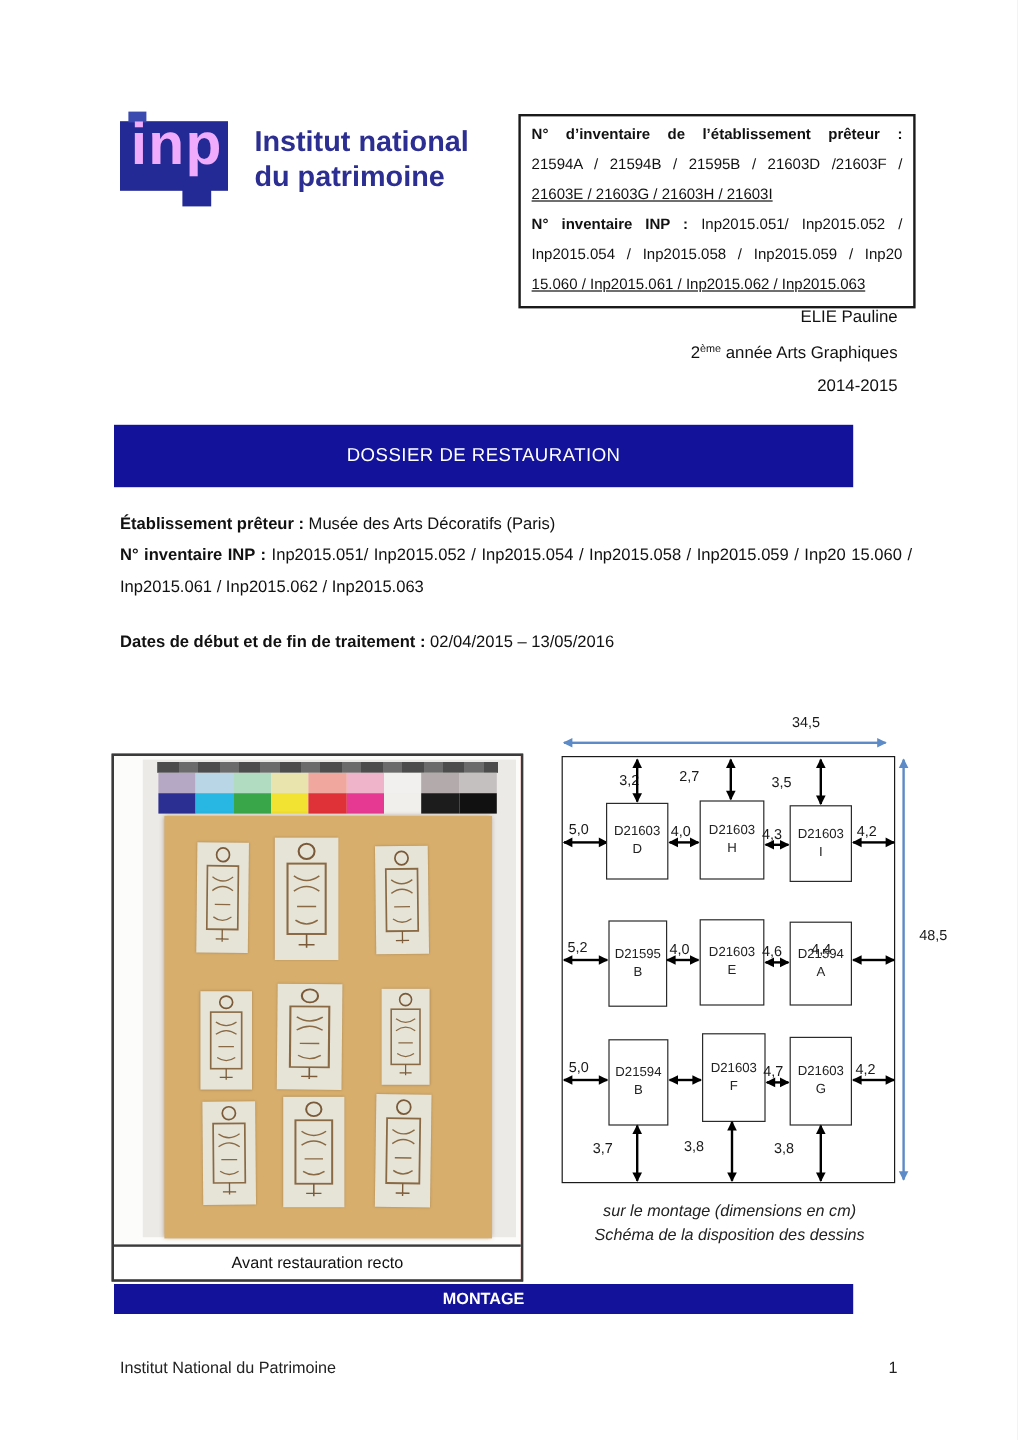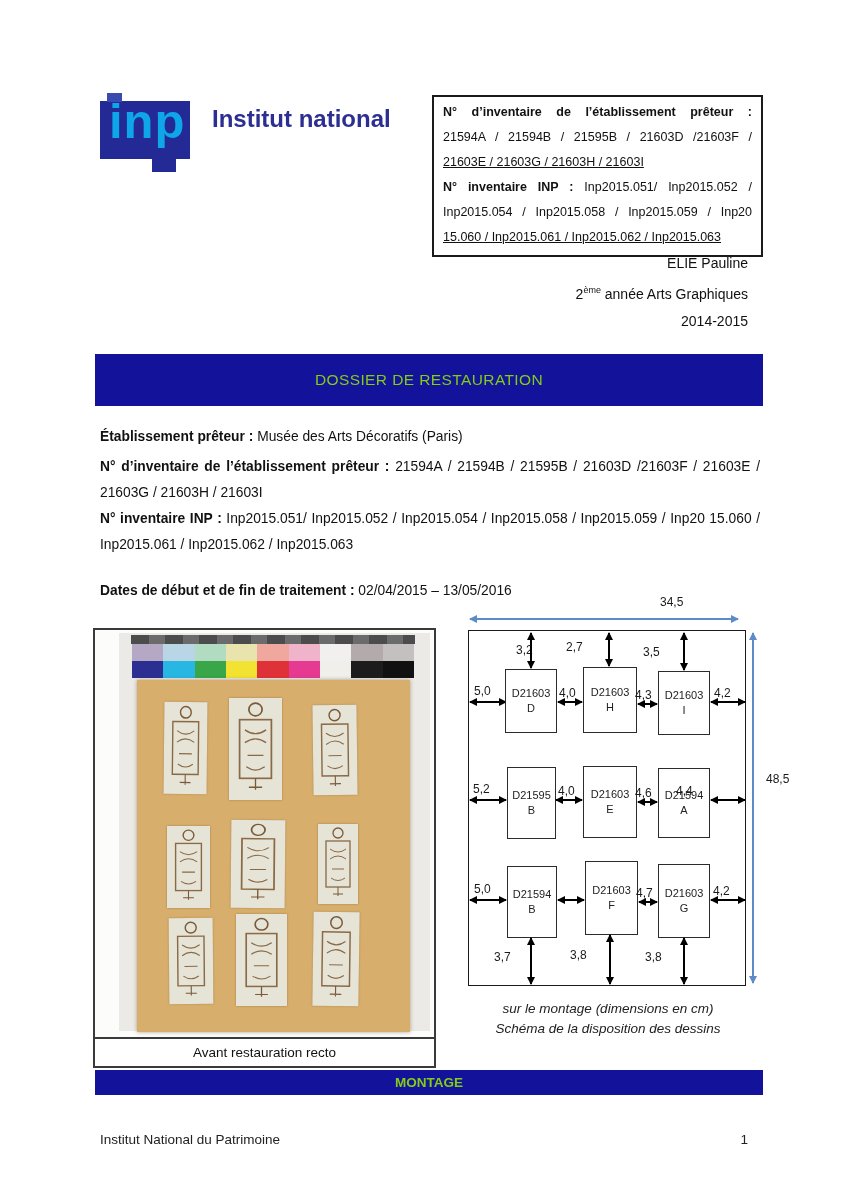--- a/index.html
+++ b/index.html
@@ -4,37 +4,37 @@
 <style>
   html,body{margin:0;padding:0;background:#e9e9e9;}
   .page{position:relative;width:848px;height:1200px;background:#ffffff;margin:0 auto;
         font-family:"Liberation Sans", sans-serif;color:#111;overflow:hidden;}
 
   
   .logo{position:absolute;left:100px;top:101px;}
   .logo-box{position:relative;width:90px;height:58px;background:#232a96;}
   .logo-box::before{content:"";position:absolute;left:7px;top:-8px;width:15px;height:9px;background:#3a4aae;}
   .logo-box::after{content:"";position:absolute;left:52px;bottom:-13px;width:24px;height:14px;background:#232a96;}
-  .logo-acronym{position:absolute;left:9px;top:-8px;font-size:49px;font-weight:bold;color:#0ea5e9;letter-spacing:1px;}
+  .logo-acronym{position:absolute;left:9px;top:-8px;font-size:49px;font-weight:bold;color:#f0abfc;letter-spacing:1px;}
   .logo-wordmark{position:absolute;left:112px;top:3px;font-size:24px;font-weight:bold;color:#2c2f91;line-height:29px;white-space:nowrap;}
 
   
   .inv-box{position:absolute;left:432px;top:95px;width:331px;box-sizing:border-box;
            border:2px solid #1a1a1a;padding:3px 9px 5px 9px;font-size:12.5px;line-height:25px;}
   .jline{text-align:justify;text-align-last:justify;white-space:normal;}
   .lline{text-align:left;text-decoration:underline;}
   .b{font-weight:bold;}
 
   
   .author{position:absolute;right:100px;top:250px;text-align:right;font-size:14px;line-height:27px;}
   .sup{vertical-align:super;font-size:9px;}
   .participants{position:absolute;left:95px;top:331px;width:660px;text-align:center;font-size:13.4px;}
 
   
-  .banner{position:absolute;left:95px;width:668px;background:#12129a;color:#84cc16;
+  .banner{position:absolute;left:95px;width:616px;background:#12129a;color:#ffffff;
           display:flex;align-items:center;justify-content:center;}
   .banner-restauration{top:354px;height:52px;font-size:15.5px;letter-spacing:.4px;}
   .banner-montage{top:1070px;height:25px;font-size:13.5px;font-weight:bold;}
 
   
   .bodytext{position:absolute;left:100px;top:424px;width:660px;font-size:13.8px;line-height:26px;}
   .bodytext p{margin:0;text-align:justify;}
   .bodytext .p2{margin-top:4px;}
   .bodytext .p-dates{margin-top:20px;text-align:left;}
 
@@ -89,20 +89,21 @@
 <body>
 
 <div class="page">
 
   <div class="logo">
     <div class="logo-box">
       <span class="logo-acronym">inp</span>
     </div>
     <div class="logo-wordmark">
       <div>Institut national</div>
+      <div>du patrimoine</div>
     </div>
   </div>
 
   <div class="inv-box">
     <div class="jline b">N° d’inventaire de l’établissement prêteur :</div>
     <div class="jline">21594A / 21594B / 21595B / 21603D /21603F /</div>
     <div class="lline">21603E / 21603G / 21603H / 21603I</div>
     <div class="jline"><span class="b">N° inventaire INP :</span> <span>Inp2015.051/ Inp2015.052 /</span></div>
     <div class="jline">Inp2015.054 / Inp2015.058 / Inp2015.059 / Inp20</div>
     <div class="lline">15.060 / Inp2015.061 / Inp2015.062 / Inp2015.063</div>
@@ -111,21 +112,20 @@
   <div class="author">
     <div>ELIE Pauline</div>
     <div><span>2</span><span class="sup">ème</span><span> année Arts Graphiques</span></div>
     <div>2014-2015</div>
   </div>
 
   <div class="banner banner-restauration">DOSSIER DE RESTAURATION</div>
 
   <div class="bodytext">
     <p><span class="b">Établissement prêteur :</span><span> Musée des Arts Décoratifs (Paris)</span></p>
-    <p class="p2"><span class="b">N° d’inventaire de l’établissement prêteur :</span><span> 21594A / 21594B / 21595B / 21603D /21603F / 21603E / 21603G / 21603H / 21603I</span></p>
     <p><span class="b">N° inventaire INP :</span><span> Inp2015.051/ Inp2015.052 / Inp2015.054 / Inp2015.058 / Inp2015.059 / Inp20 15.060 / Inp2015.061 / Inp2015.062 / Inp2015.063</span></p>
     <p class="p-dates"><span class="b">Dates de début et de fin de traitement :</span><span> 02/04/2015 – 13/05/2016</span></p>
   </div>
 
   <div>
     <div class="dlabel" style="left:660px;top:595px;">34,5</div>
     <div class="ah blue" style="left:470px;top:618px;width:268px;"></div>
     <div class="av blue" style="left:752px;top:633px;height:350px;"></div>
     <div class="dlabel" style="left:766px;top:772px;">48,5</div>
 

